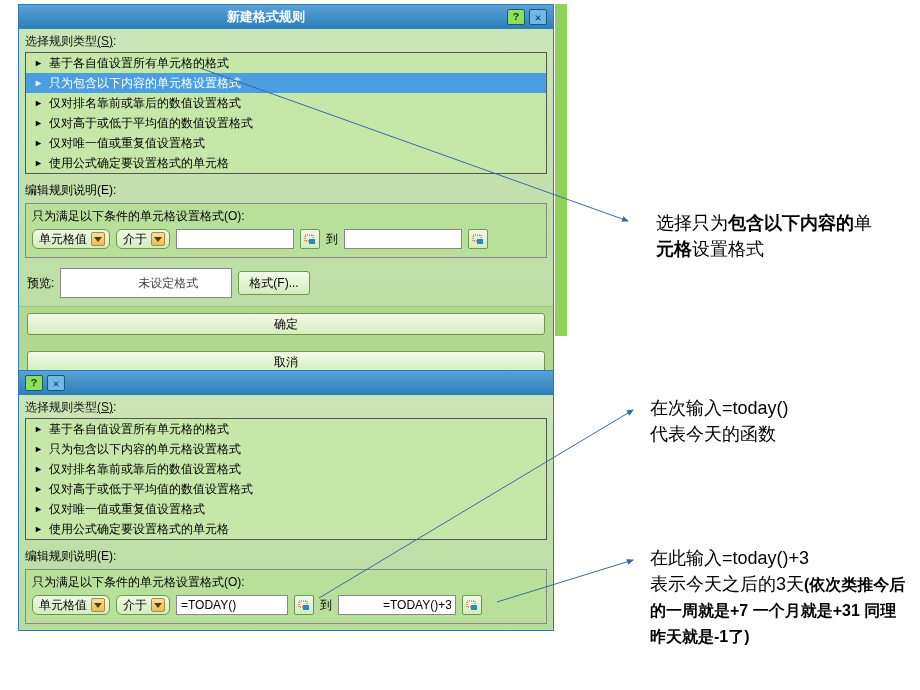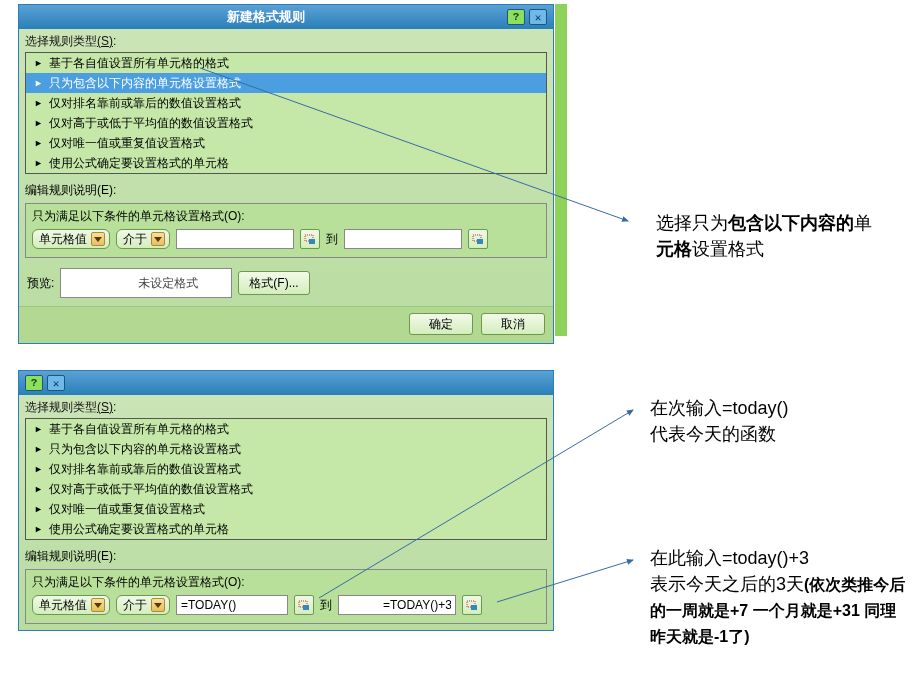--- a/index.html
+++ b/index.html
@@ -161,24 +161,25 @@
     border: 1px solid #6a9a4a;
     border-radius: 3px;
     cursor: pointer;
     font-size: 12px;
     display: flex;
     align-items: center;
   }
   .dlg-btns {
     display: flex;
     justify-content: flex-end;
-    gap: 8px;
+    gap: 16px;
     padding: 6px 8px 8px 8px;
     background: #b3d892;
     border-top: 1px solid #9ec67f;
+    flex-direction: column;
   }
   .dlg-btn {
     height: 22px;
     min-width: 64px;
     background: linear-gradient(#f2fae8, #d4edbd);
     border: 1px solid #6a9a4a;
     border-radius: 3px;
     cursor: pointer;
     font-size: 12px;
     display: flex;

